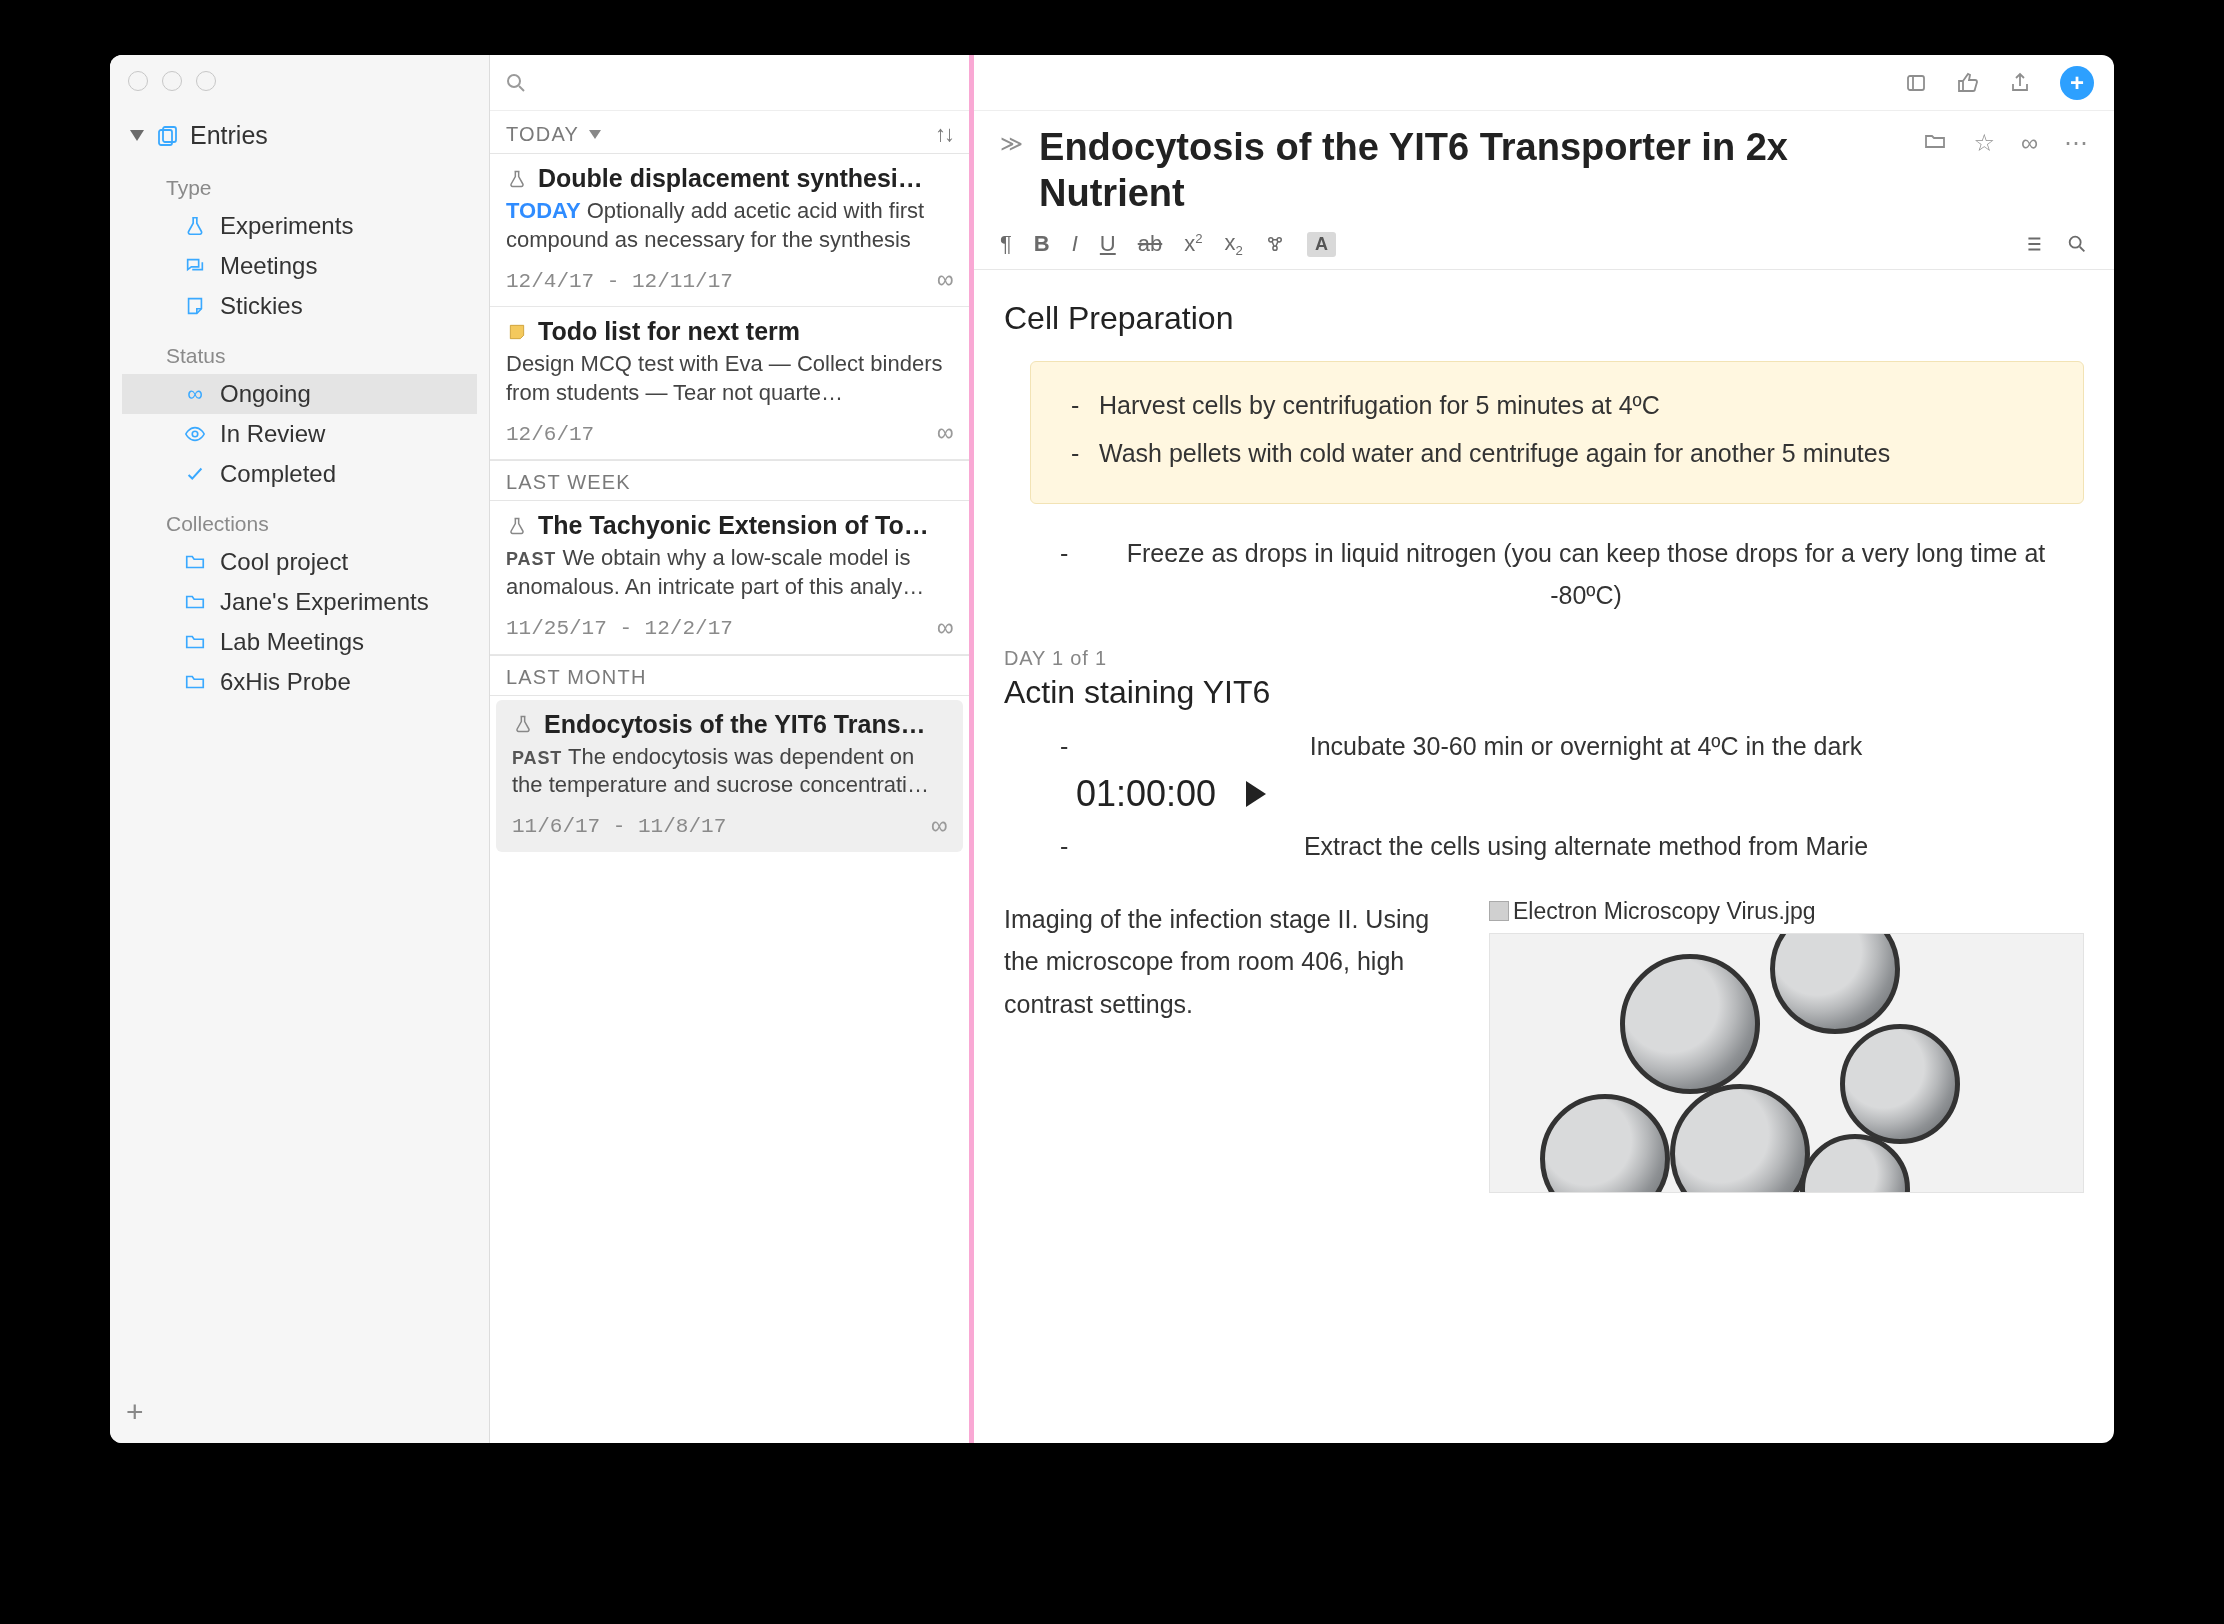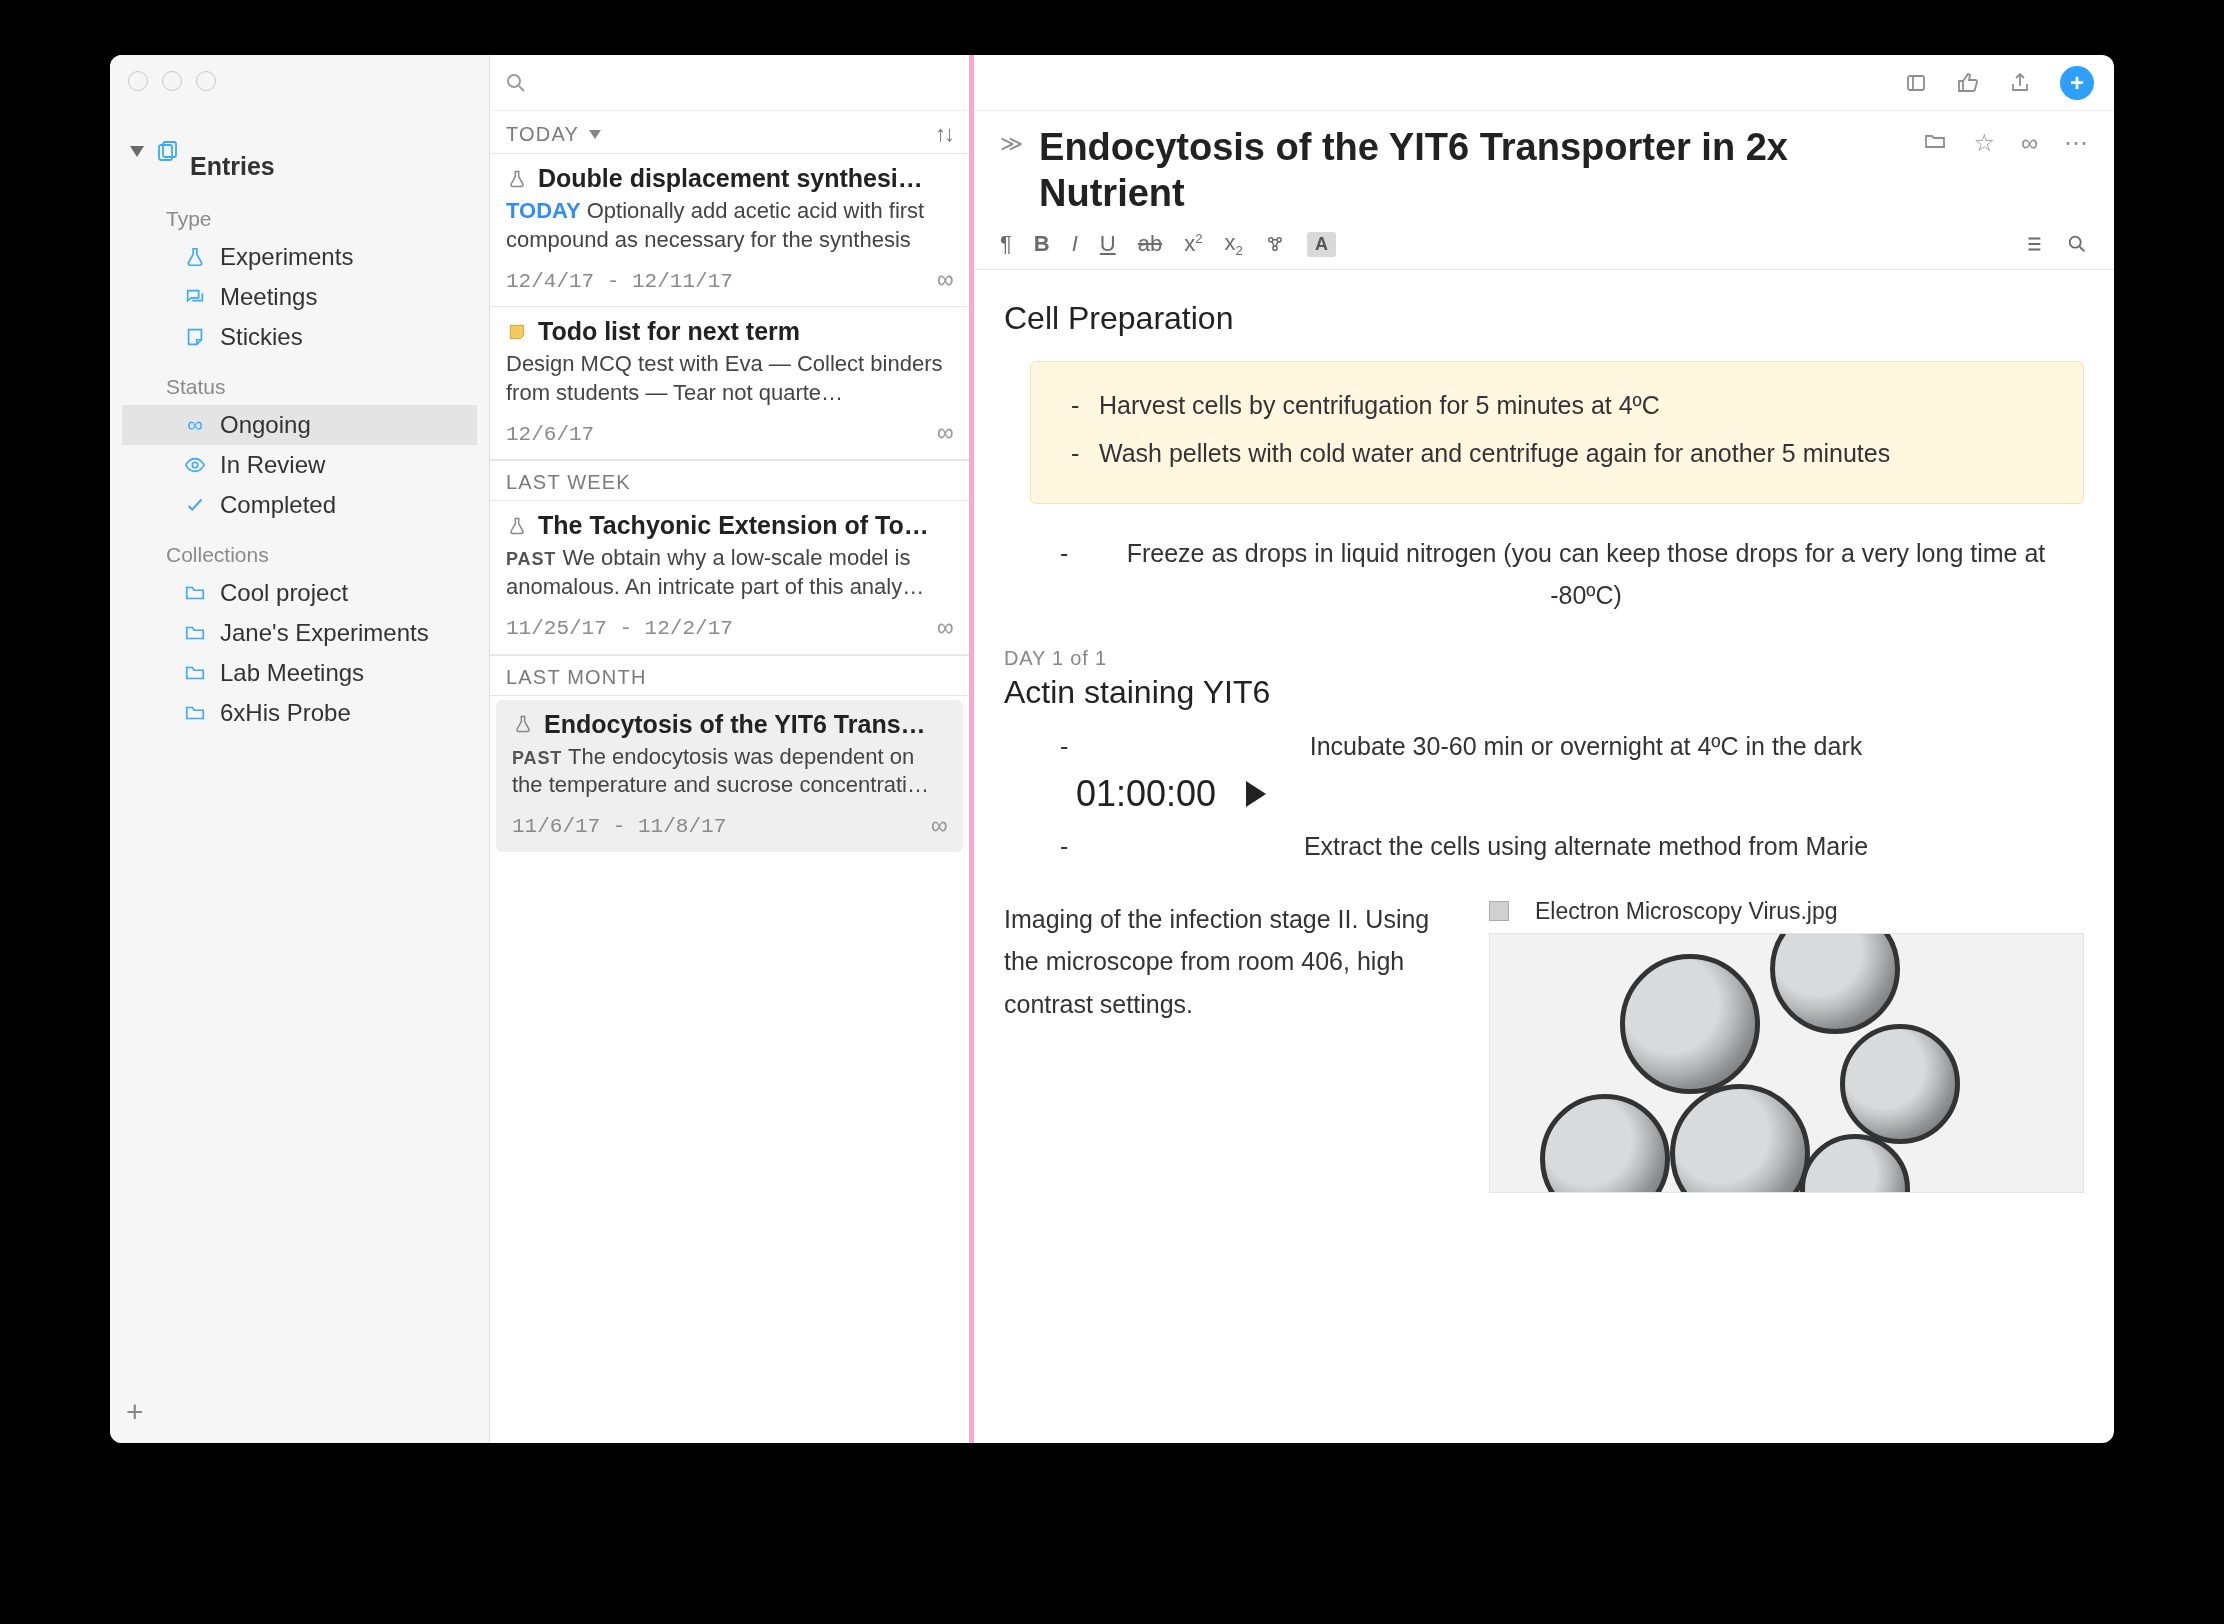--- a/index.html
+++ b/index.html
@@ -7,21 +7,21 @@
   .stage { position: absolute; left: 110px; top: 55px; width: 2004px; height: 1388px; background: #fff; border-radius: 12px; box-shadow: 0 30px 60px rgba(0,0,0,.6); display: flex; overflow: hidden; }
   
   .traffic { position: absolute; left: 18px; top: 16px; display: flex; gap: 14px; z-index: 10; }
   .traffic .dot { width: 20px; height: 20px; border-radius: 50%; border: 1px solid #c7c7c7; background: #f5f5f5; }
 
   
   .sidebar { width: 380px; background: #f6f6f6; border-right: 1px solid #dcdcdc; display: flex; flex-direction: column; padding-top: 58px; position: relative; }
   .sb-root { padding: 0 12px; }
   .sb-entries { display: flex; align-items: center; gap: 10px; padding: 8px 8px; font-size: 25px; color: #333; }
   .sb-entries .disclosure { width: 0; height: 0; border-left: 7px solid transparent; border-right: 7px solid transparent; border-top: 11px solid #6b6b6b; margin-right: 2px; }
-  .sb-entries-text { font-weight: 700; margin-top: 31px; }
+  .sb-entries-text { font-weight: 400; }
   .sb-heading { color: #8a8a8a; font-size: 21px; padding: 18px 8px 6px 44px; }
   .sb-item { display: flex; align-items: center; gap: 12px; padding: 6px 10px 6px 60px; font-size: 24px; color: #333; border-radius: 0; cursor: default; }
   .sb-item.active { background: #e4e4e4; }
   .sb-item .ic { width: 26px; height: 26px; display: inline-flex; align-items: center; justify-content: center; color: #3aa9ff; }
   .sb-add { position: absolute; left: 16px; bottom: 14px; color: #888; font-size: 30px; }
 
   
   .list { width: 484px; border-right: 5px solid #f9a8d4; display: flex; flex-direction: column; }
   .list-top { display: flex; align-items: center; height: 56px; padding: 0 14px; border-bottom: 1px solid #eee; }
   .list-top .search { color: #9a9a9a; }
@@ -61,21 +61,21 @@
   .li { font-size: 25px; color: #333; line-height: 1.7; padding-left: 28px; position: relative; margin-bottom: 6px; }
   .li::before { content: "-"; position: absolute; left: 0; color: #333; }
   .outer-li { margin-left: 56px; text-align: center; }
   .day-label { color: #868686; font-size: 20px; letter-spacing: .04em; margin: 30px 0 4px 0; }
   .h2b { font-size: 32px; font-weight: 500; color: #222; margin: 4px 0 14px 0; }
   .timer { font-size: 36px; color: #222; margin: 6px 0 10px 72px; display: flex; align-items: center; gap: 30px; }
   .play { width: 0; height: 0; border-top: 13px solid transparent; border-bottom: 13px solid transparent; border-left: 20px solid #222; }
   .img-row { display: flex; gap: 30px; margin-top: 30px; align-items: flex-start; }
   .img-text { font-size: 25px; color: #333; line-height: 1.7; width: 455px; }
   .img-box { flex: 1; }
-  .img-cap { display: flex; align-items: center; gap: 26px; font-size: 23px; color: #333; margin-bottom: 8px; }
+  .img-cap { display: flex; align-items: center; gap: 4px; font-size: 23px; color: #333; margin-bottom: 8px; }
   .img-cap .thumb { width: 20px; height: 20px; background: #d0d0d0; border: 1px solid #aaa; }
   .em-img { width: 100%; height: 260px; background: #f2f2f2; position: relative; overflow: hidden; border: 1px solid #e3e3e3; }
   .cell { position: absolute; border-radius: 50%; background: radial-gradient(circle at 35% 35%, #d9dadb 0 40%, #b6b8ba 55%, #8e9194 70%, #595c5f 100%); border: 5px solid #333; }
   .strike { text-decoration: line-through; }
 
   svg { display: block; }
 </style>
 </head>
 <body>
 

